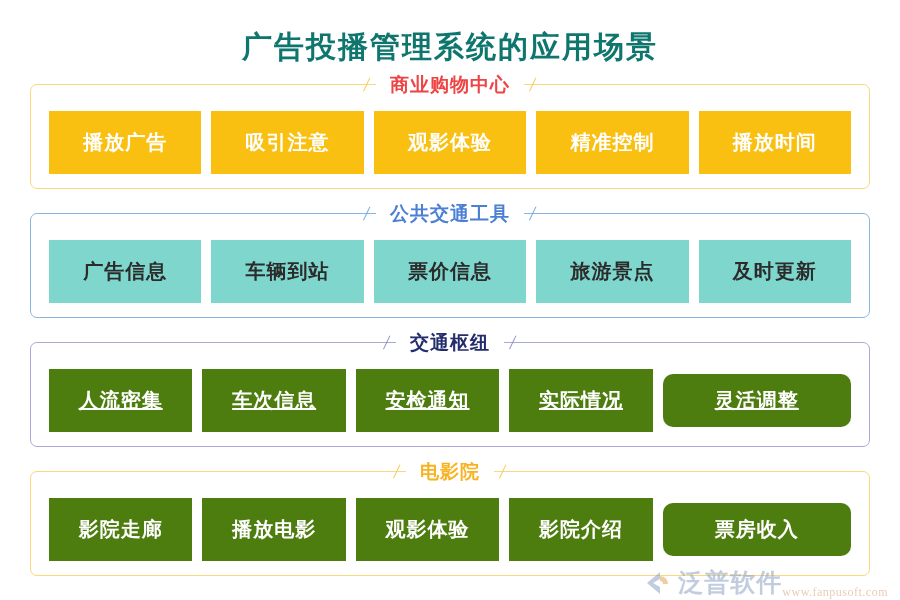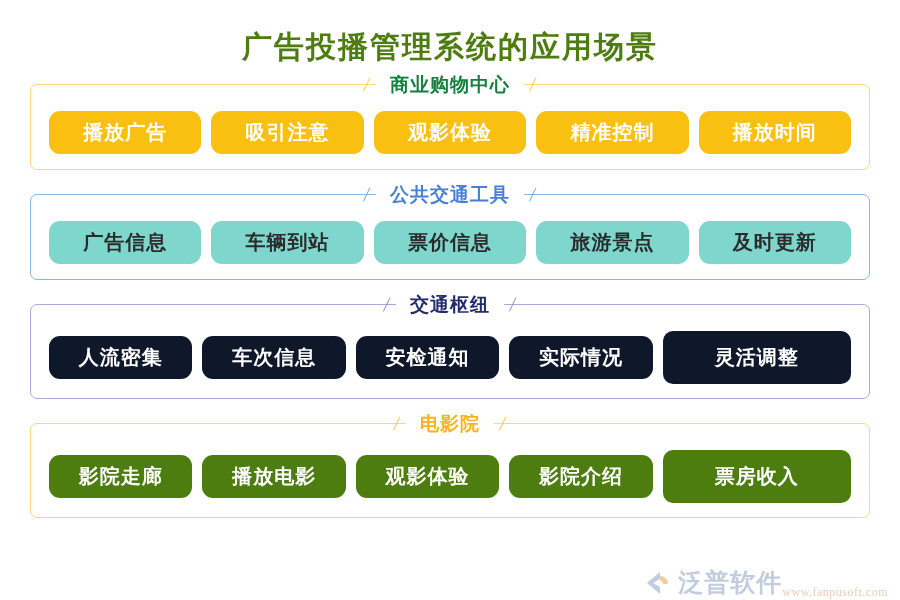--- a/index.html
+++ b/index.html
@@ -11,21 +11,21 @@
     height: 600px;
     background: #ffffff;
     font-family: "Liberation Serif", "DejaVu Serif", serif;
     overflow: hidden;
     position: relative;
   }
 
   
   .page-title {
     text-align: center;
-    color: #4d7c0f;
+    color: #0f766e;
     font-size: 30px;
     font-weight: bold;
     letter-spacing: 2px;
     padding-top: 32px;
     line-height: 1;
     font-family: "Liberation Serif", "DejaVu Serif", serif;
   }
 
   
   .sections {
@@ -87,51 +87,51 @@
   .tag-row {
     display: flex;
     align-items: center;
     justify-content: space-between;
     gap: 10px;
   }
 
   .tag {
     flex: 1 1 auto;
     text-align: center;
-    border-radius: 11px;
-    padding: 9px 4px;
+    border-radius: 0;
+    padding: 19px 4px;
     font-size: 20px;
     font-weight: bold;
     letter-spacing: 1px;
     white-space: nowrap;
     color: #ffffff;
     background: #f9b800;
     line-height: 1.25;
   }
 
   
   .sec-shopping .panel { border-color: #fbd77e; }
   .sec-shopping .hdr-line { background: #fbd77e; }
   .sec-shopping .hdr-slash { color: #f9c94a; }
-  .sec-shopping .hdr-title { color: #15803d; }
+  .sec-shopping .hdr-title { color: #ef4444; }
   .sec-shopping .tag { background: #f9bf11; color: #ffffff; }
 
   
   .sec-transit .panel { border-color: #85b7e0; }
   .sec-transit .hdr-line { background: #85b7e0; }
   .sec-transit .hdr-slash { color: #6aa7e0; }
   .sec-transit .hdr-title { color: #4a7fd4; }
   .sec-transit .tag { background: #7fd6cd; color: #2b2b2b; }
 
   
   .sec-hub .panel { border-color: #a9a9d6; }
   .sec-hub .hdr-line { background: #a9a9d6; }
   .sec-hub .hdr-slash { color: #8c8cc9; }
   .sec-hub .hdr-title { color: #232d6b; }
-  .sec-hub .tag { background: #0f172a; color: #ffffff; }
+  .sec-hub .tag { background: #4d7c0f; color: #ffffff; text-decoration: underline; }
 
   
   .sec-cinema .panel { border-color: #fbd77e; }
   .sec-cinema .hdr-line { background: #fbd77e; }
   .sec-cinema .hdr-slash { color: #f9c94a; }
   .sec-cinema .hdr-title { color: #f7b322; }
   .sec-cinema .tag { background: #4d7c0f; color: #ffffff; }
 
   
   .tag.emph {

